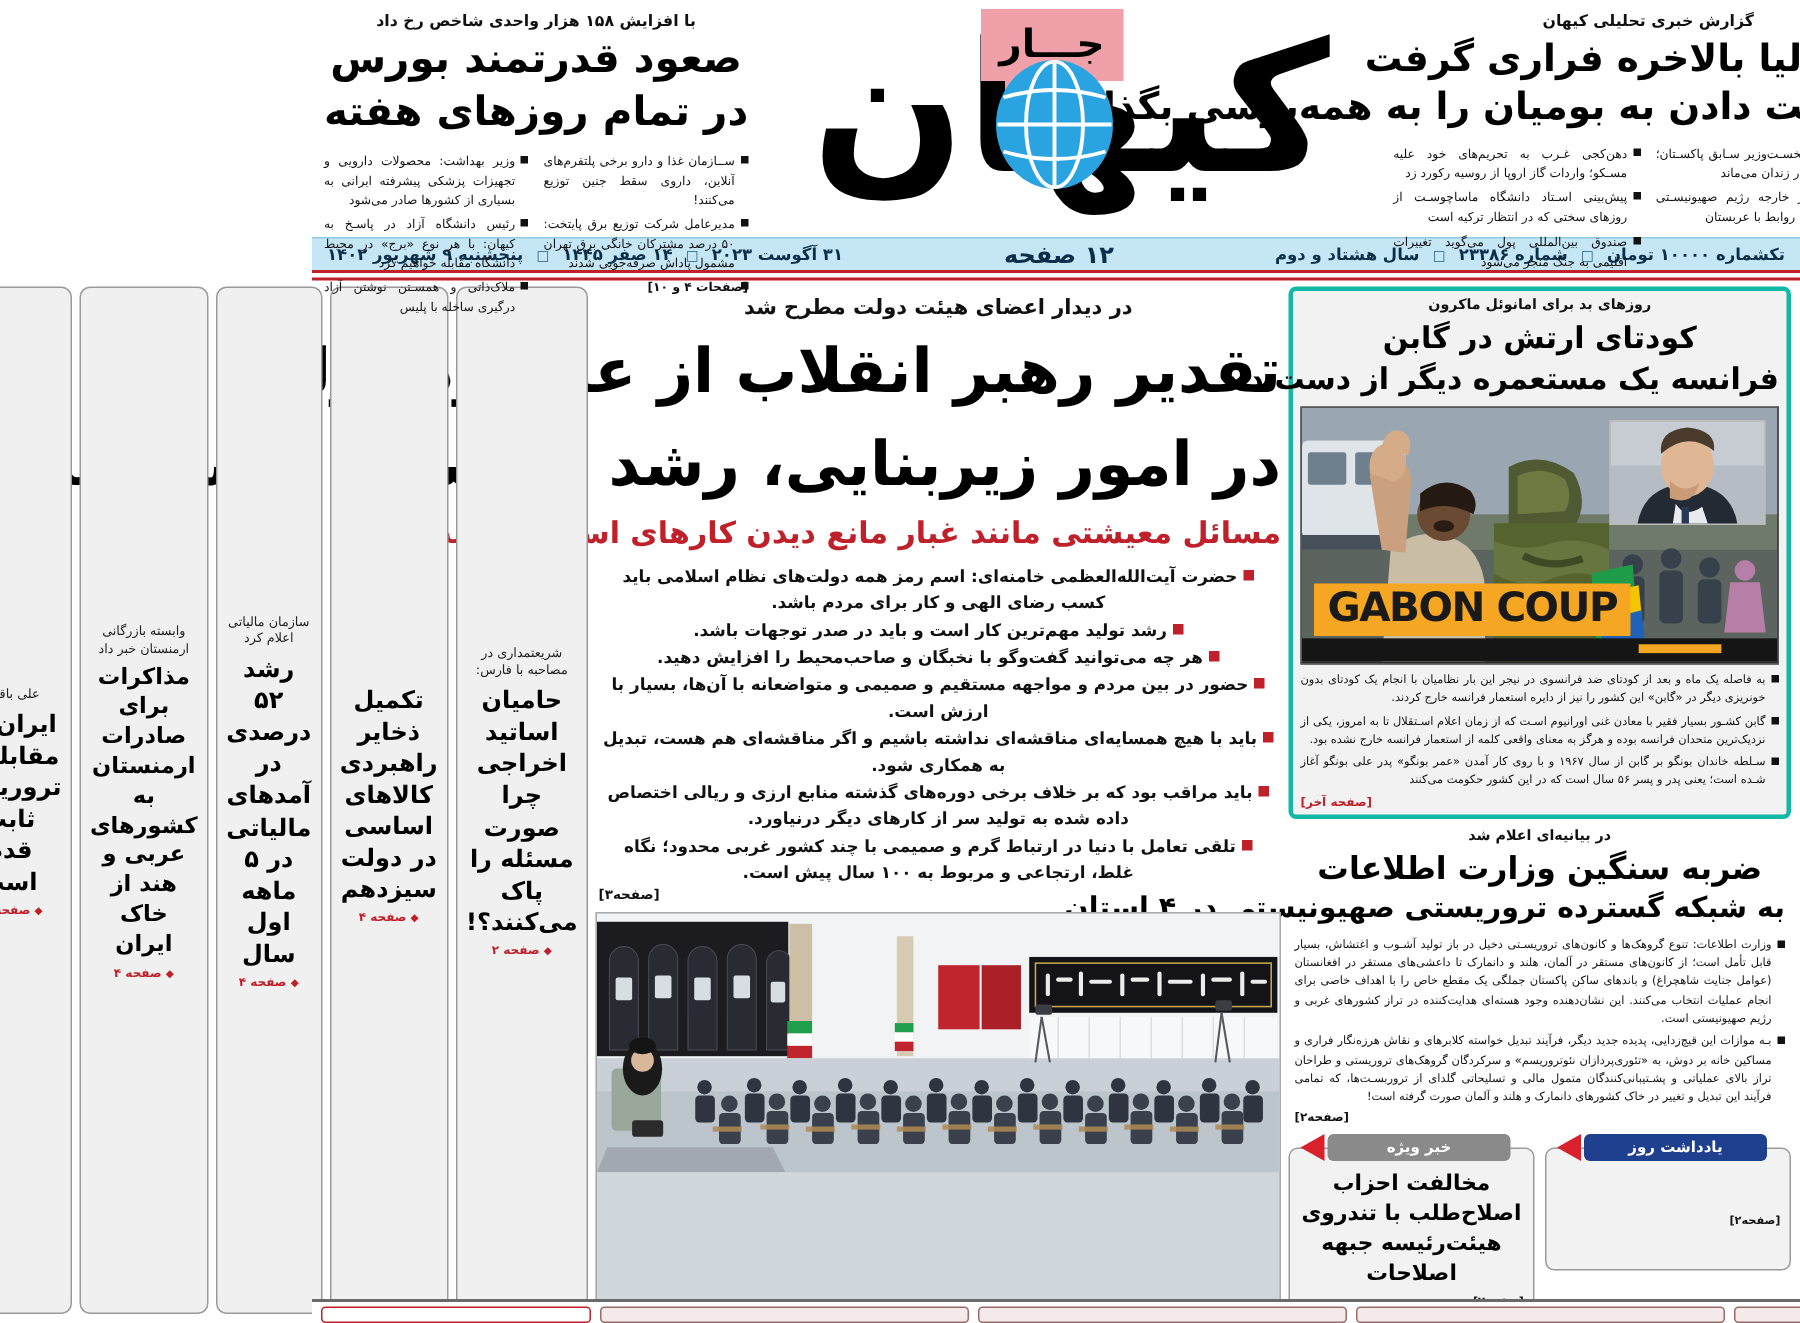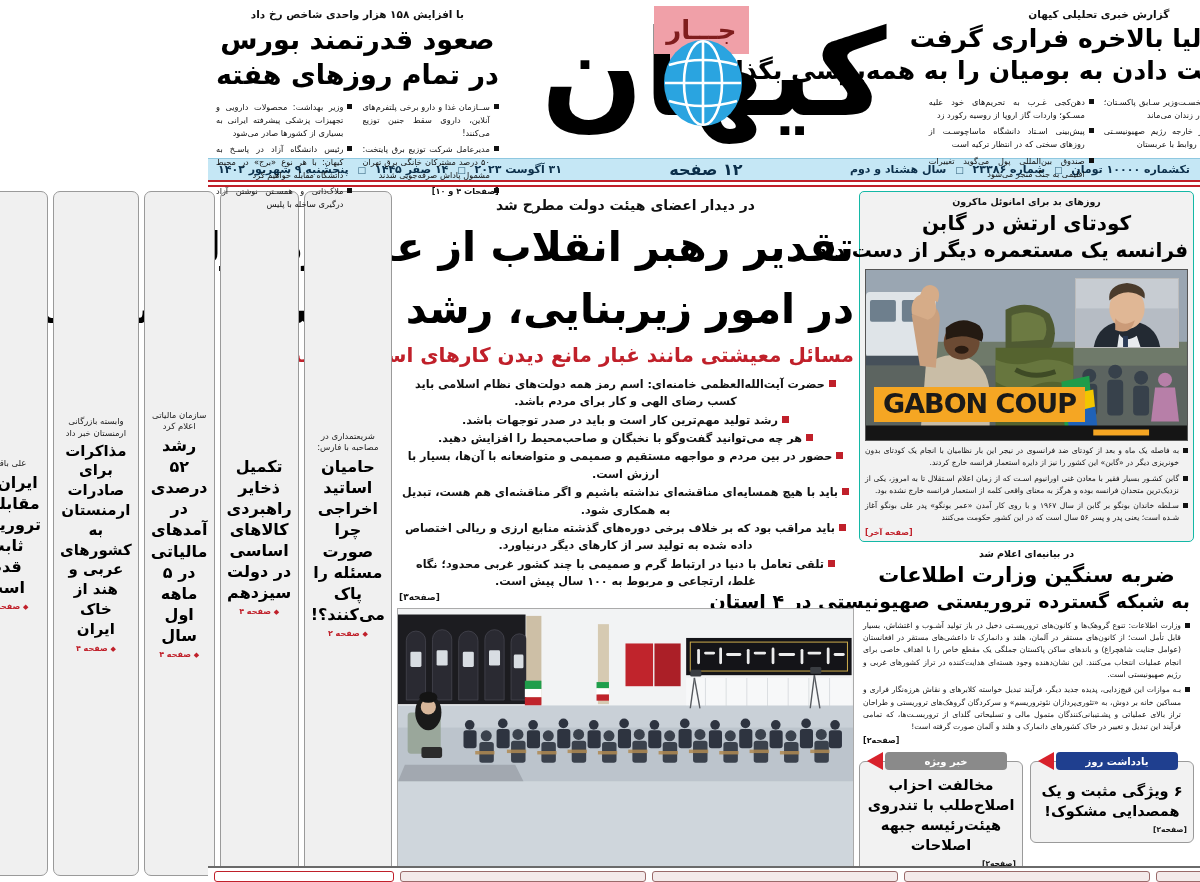--- a/index.html
+++ b/index.html
@@ -117,21 +117,21 @@
   .jaar-badge::after {
     content: "";
     position: absolute;
     bottom: -11px; left: 16px;
     border-top: 12px solid #f0a0a8;
     border-right: 16px solid transparent;
   }
   .jaar-text {
     font-size: 26px;
     font-weight: bold;
-    color: #7f1d1d;
+    color: #000000;
     letter-spacing: -1px;
   }
   .globe {
     position: absolute;
     top: 36px; left: 165px;
     width: 78px; height: 86px;
     border-radius: 50%;
     background: #2aa4e0;
     z-index: 4;
     overflow: hidden;
@@ -290,21 +290,21 @@
   }
 
   
   .leftcol {
     width: 335px;
     display: flex;
     flex-direction: column;
     gap: 4px;
   }
   .lc-block {
-    border: 1px solid #14b8a6;
+    border: 3px solid #14b8a6;
     border-radius: 5px;
     background: #f2f2f2;
     padding: 4px 5px;
   }
   .lc-kicker {
     text-align: center;
     font-size: 9.5px;
     font-weight: bold;
     color: #111;
     margin-bottom: 3px;
@@ -885,21 +885,20 @@
         <div class="teaser">
           <div class="teaser-tab gray">خبر ویژه</div>
           <div class="teaser-box">
             <div class="teaser-title">مخالفت احزاب اصلاح‌طلب با تندروی هیئت‌رئیسه جبهه اصلاحات</div>
             <div class="teaser-ref">[صفحه۲]</div>
           </div>
         </div>
         <div class="teaser">
           <div class="teaser-tab blue">یادداشت روز</div>
           <div class="teaser-box">
-            <div class="teaser-title">۶ ویژگی مثبت و یک همصدایی مشکوک!</div>
             <div class="teaser-ref">[صفحه۲]</div>
           </div>
         </div>
       </div>
 
     </div>
   </div>
 
   <div class="footer-strip">
     <div class="footer-cell accent"></div>

